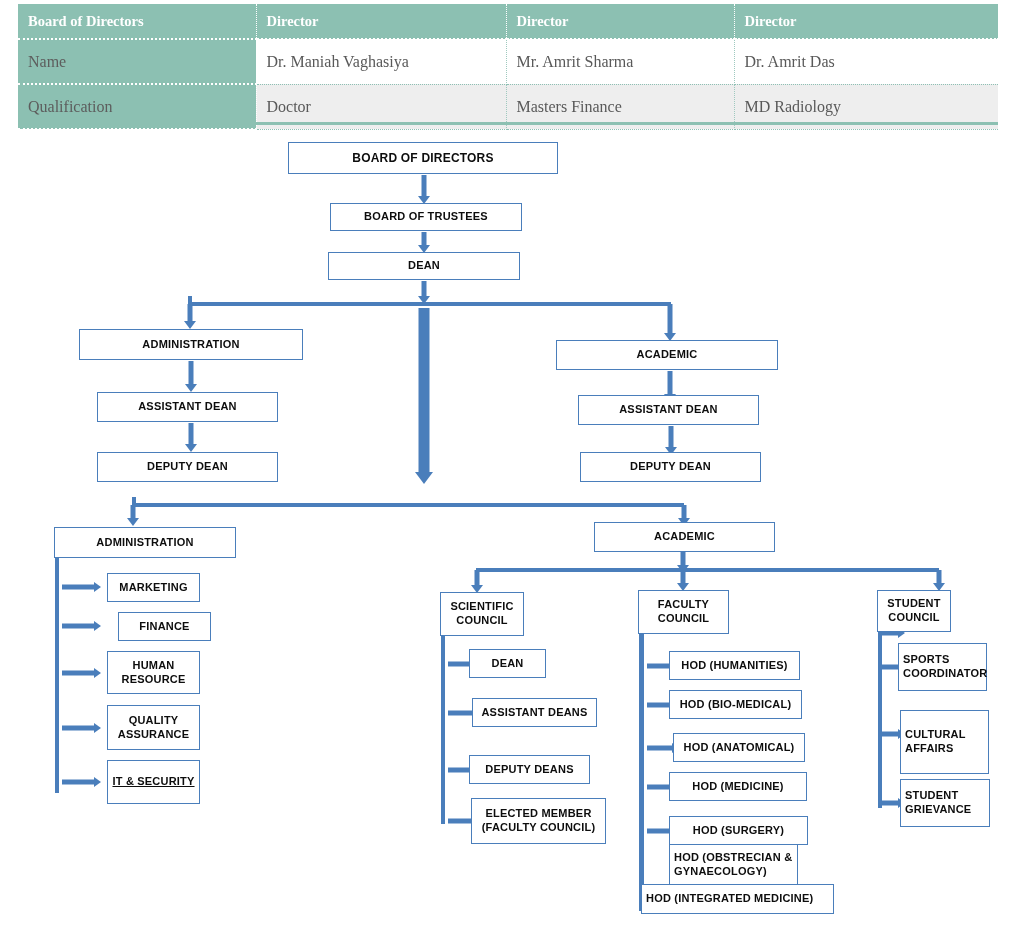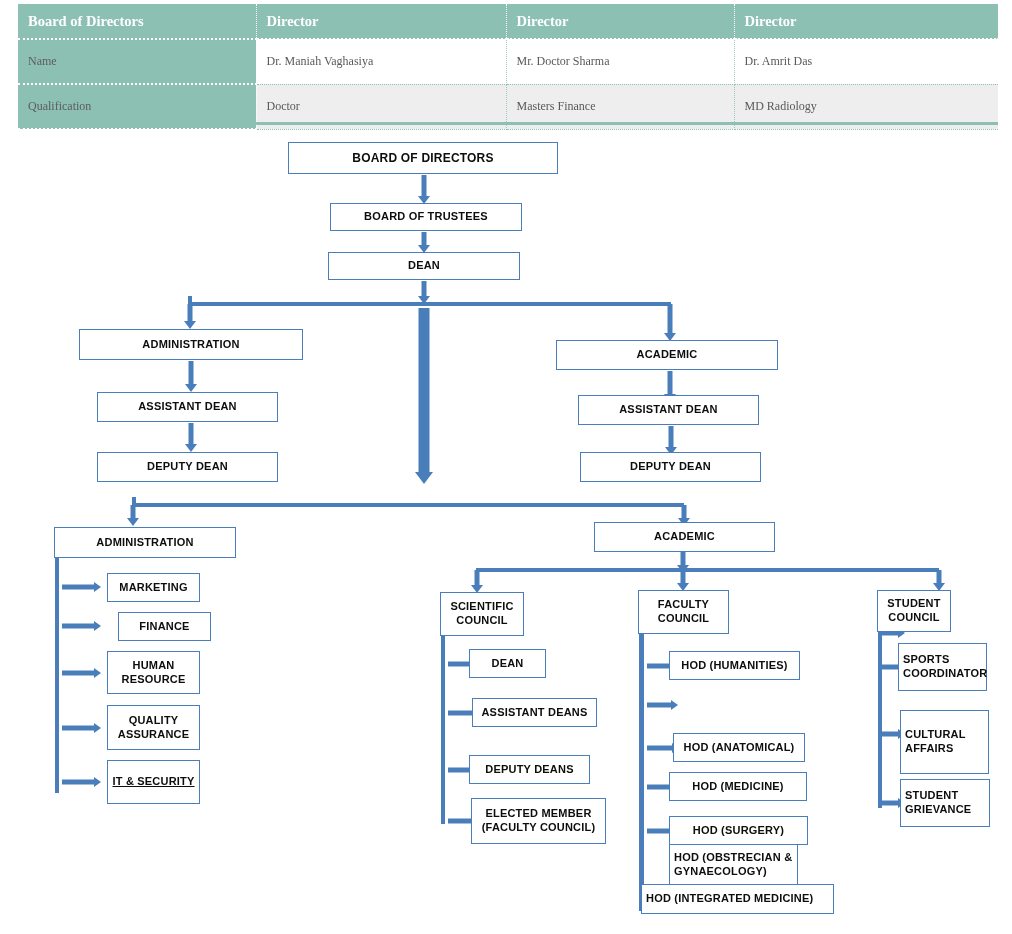--- a/index.html
+++ b/index.html
@@ -15,21 +15,21 @@
   #board-table{
     position:absolute;left:18px;top:4px;width:980px;
     border-collapse:collapse;
     table-layout:fixed;
   }
   #board-table td{
     padding:0 10px;
     height:43px;
     vertical-align:middle;
     font-family:"Liberation Serif", serif;
-    font-size:12px;
+    font-size:16px;
     color:#595959;
     border-right:1px dotted #9fc9bf;
     border-bottom:1px dotted #8ec0b4;
   }
   #board-table tr.head td{
     background:#8cc0b2;
     color:#ffffff;
     font-weight:bold;
     height:34px;
     font-size:14.5px;
@@ -114,21 +114,21 @@
   <tbody>
     <tr class="head">
       <td class="lbl">Board of Directors</td>
       <td>Director</td>
       <td>Director</td>
       <td>Director</td>
     </tr>
     <tr>
       <td class="lbl">Name</td>
       <td>Dr. Maniah Vaghasiya</td>
-      <td>Mr. Doctor Sharma</td>
+      <td>Mr. Amrit Sharma</td>
       <td>Dr. Amrit Das</td>
     </tr>
     <tr class="alt">
       <td class="lbl">Qualification</td>
       <td>Doctor</td>
       <td>Masters Finance</td>
       <td>MD Radiology</td>
     </tr>
   </tbody>
 </table>
@@ -298,20 +298,21 @@
   <div class="arrow-right" style="left:647px;top:651px;width:33px;height:29px;">
     <div class="stem" style="width:25px;"></div>
       <div class="head" style="left:24px;"></div>
   </div>
   <div class="node" style="left:669px;top:651px;width:131px;height:29px;">HOD (HUMANITIES)</div>
 
   <div class="arrow-right" style="left:647px;top:690px;width:33px;height:29px;">
     <div class="stem" style="width:25px;"></div>
       <div class="head" style="left:24px;"></div>
   </div>
+  <div class="node" style="left:669px;top:690px;width:133px;height:29px;">HOD (BIO-MEDICAL)</div>
 
   <div class="arrow-right" style="left:647px;top:733px;width:34px;height:29px;">
     <div class="stem" style="width:26px;"></div>
       <div class="head" style="left:25px;"></div>
   </div>
   <div class="node" style="left:673px;top:733px;width:132px;height:29px;">HOD (ANATOMICAL)</div>
 
   <div class="arrow-right" style="left:647px;top:772px;width:33px;height:29px;">
     <div class="stem" style="width:25px;"></div>
       <div class="head" style="left:24px;"></div>

